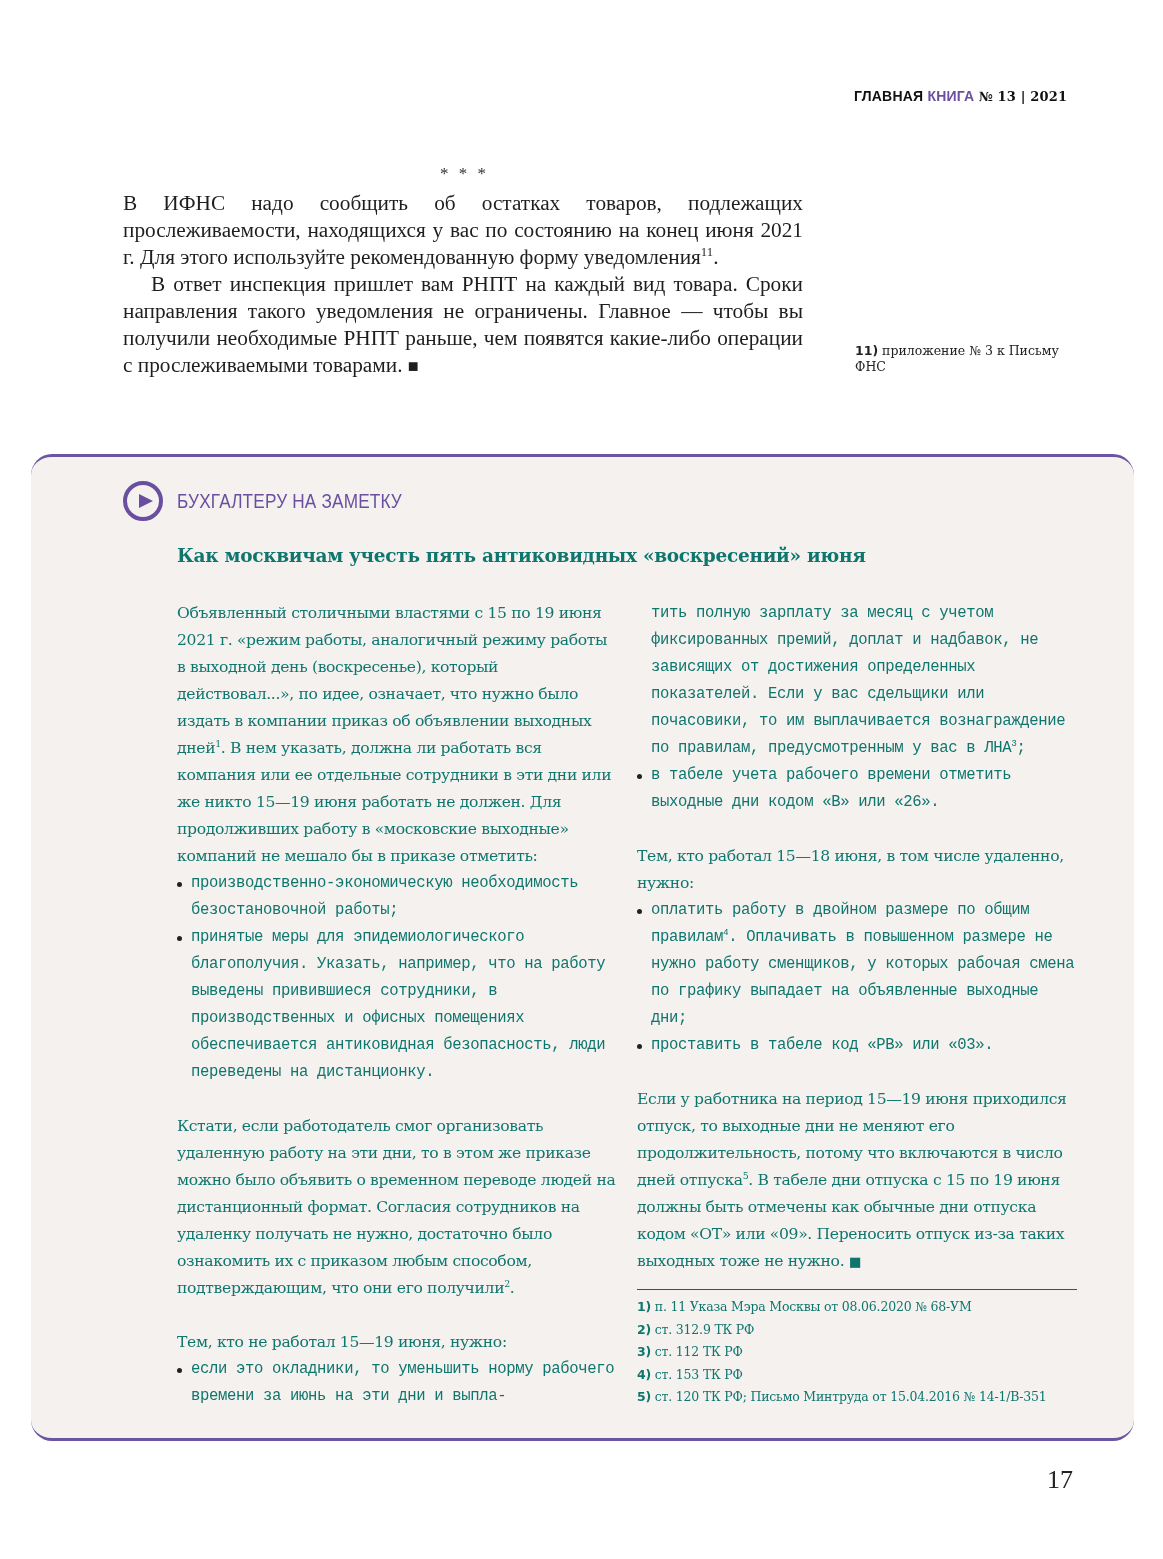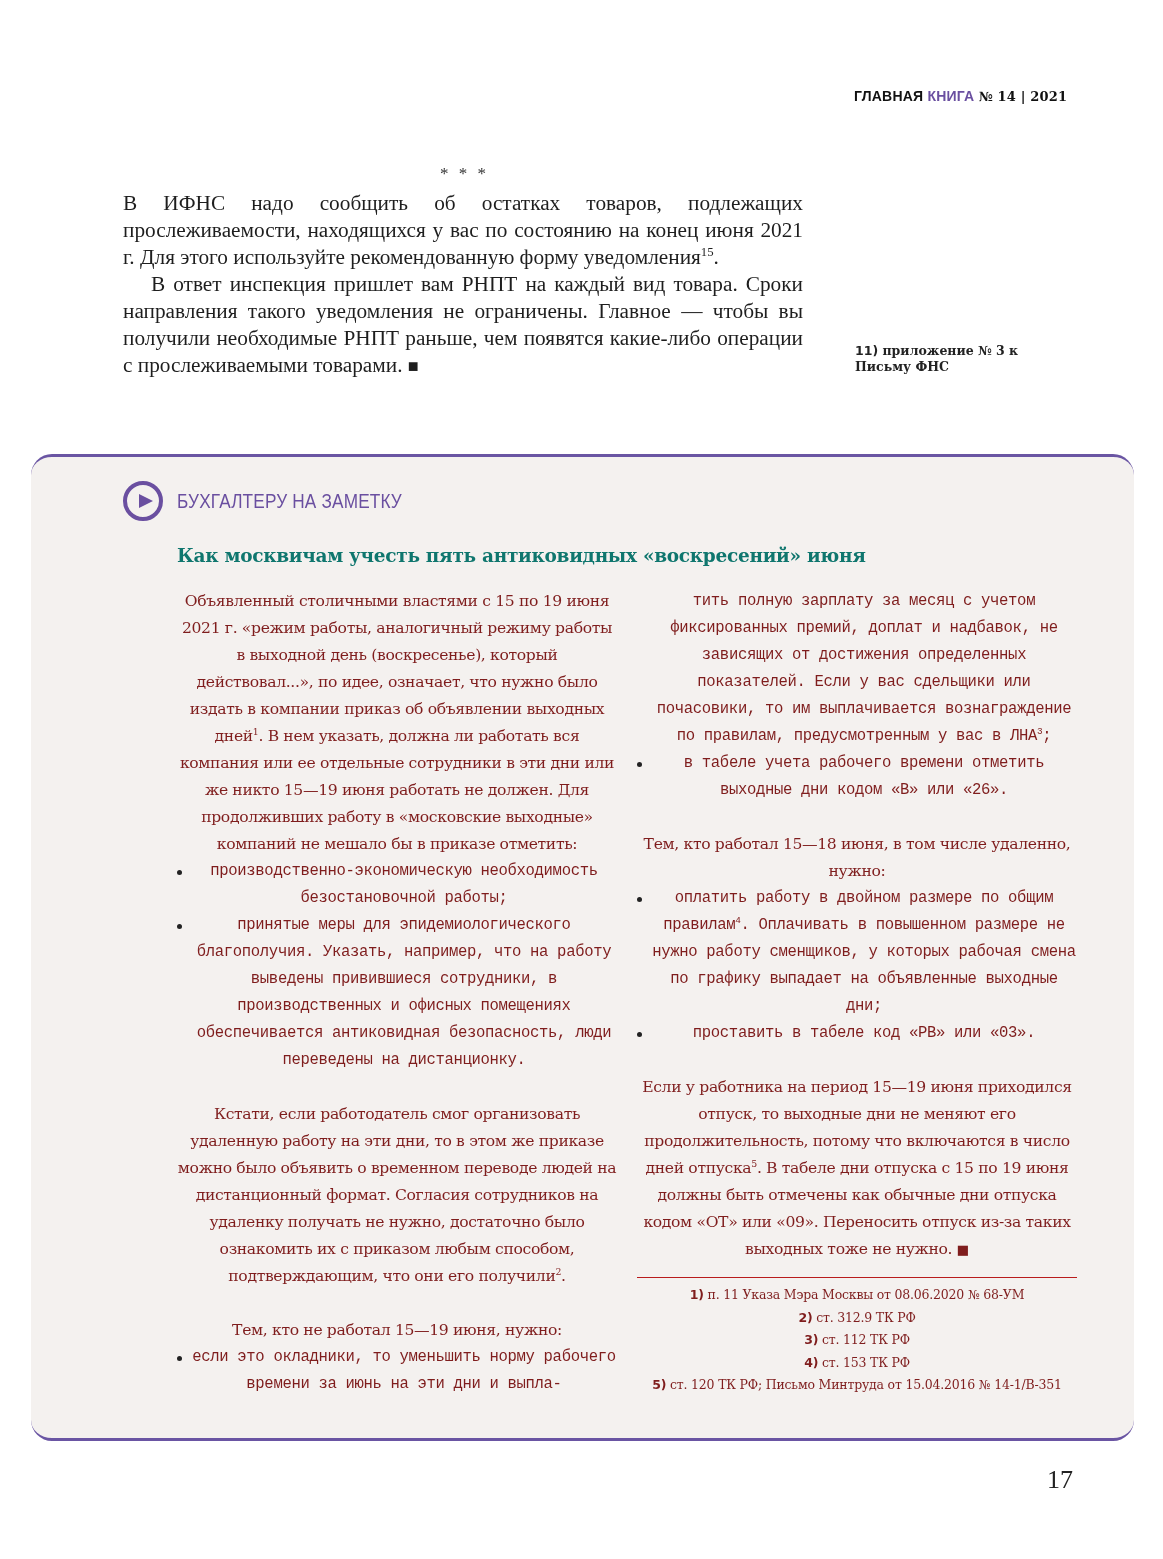--- a/index.html
+++ b/index.html
@@ -24,21 +24,21 @@
     font-family: "Liberation Serif", serif; font-size: 21.3px; line-height: 27px;
     text-align: justify; color: #1e1e1e;
   }
   .top-text p { margin: 0; }
   .top-text p.indent { text-indent: 28px; }
   sup { font-size: 60%; line-height: 0; vertical-align: super; }
   .endmark { font-size: 0.85em; }
 
   .side-note {
     position: absolute; left: 855px; top: 343px; width: 220px;
-    font-family: "DejaVu Serif", serif; font-size: 12.5px; line-height: 16px; color: #222; font-weight: bold;
+    font-family: "DejaVu Serif", serif; font-size: 12.5px; line-height: 16px; color: #222;
   }
   .side-note b { font-family: "DejaVu Sans", sans-serif; }
 
   .box {
     position: absolute; left: 31px; top: 454px; width: 1103px; height: 987px;
     background: #f4f1ef; border-top: 3px solid #6a55a3; border-bottom: 3px solid #6a55a3;
     box-sizing: border-box;
     border-radius: 21px;
   }
   .box-header {
@@ -55,24 +55,23 @@
   .box-label {
     margin-left: 14px; font-family: "Liberation Sans", sans-serif; font-size: 20px;
     color: #6a4fa0; transform: scaleX(0.86); transform-origin: left center; letter-spacing: 0.2px;
   }
   .box-title {
     position: absolute; left: 146px; top: 88px;
     font-family: "DejaVu Serif", serif; font-weight: bold; font-size: 18.5px; color: #0f766e;
     letter-spacing: -0.3px;
   }
   .col {
-    position: absolute; top: 131px; width: 440px;
-    font-family: "DejaVu Serif", serif; font-size: 15.6px; line-height: 27px; color: #7f1d1d;
+    position: absolute; top: 143px; width: 440px;
+    font-family: "DejaVu Serif", serif; font-size: 15.6px; line-height: 27px; color: #0f766e;
     letter-spacing: -0.35px;
-    text-align: center;
   }
   .col.left { left: 146px; }
   .col.right { left: 606px; }
   .col p { margin: 0; }
   .col p + p, .col ul + p { margin-top: 27px; }
   .col ul { list-style: none; margin: 0; padding: 0; font-family: Liberation Mono, monospace; }
   .col li { position: relative; padding-left: 14px; }
   .col li::before {
     content: ""; position: absolute; left: 0; top: 12px; width: 5px; height: 5px;
     border-radius: 50%; background: #222;
@@ -87,27 +86,27 @@
     position: absolute; left: 1047px; top: 1465px;
     font-family: "Liberation Serif", serif; font-size: 26px; color: #222;
   }
 </style>
 </head>
 <body>
 
 <div class="masthead">
   <span>ГЛАВНАЯ</span>
   <span class="brand2">КНИГА</span>
-  <span class="issue">№ 14 | 2021</span>
+  <span class="issue">№ 13 | 2021</span>
 </div>
 
 <div class="stars">* * *</div>
 
 <div class="top-text">
-  <p><span>В ИФНС надо сообщить об остатках товаров, подлежащих прослеживаемости, находящихся у вас по состоянию на конец июня 2021 г. Для этого используйте рекомендованную форму уведомления</span><sup>15</sup><span>.</span></p>
+  <p><span>В ИФНС надо сообщить об остатках товаров, подлежащих прослеживаемости, находящихся у вас по состоянию на конец июня 2021 г. Для этого используйте рекомендованную форму уведомления</span><sup>11</sup><span>.</span></p>
   <p class="indent"><span>В ответ инспекция пришлет вам РНПТ на каждый вид товара. Сроки направления такого уведомления не ограничены. Главное — чтобы вы получили необходимые РНПТ раньше, чем появятся какие-либо операции с прослеживаемыми товарами.</span> <span class="endmark">■</span></p>
 </div>
 
 <div class="side-note">
   <b>11)</b>
   <span>приложение № 3 к Письму ФНС</span>
 </div>
 
 <div class="box">
   <div class="box-header">

